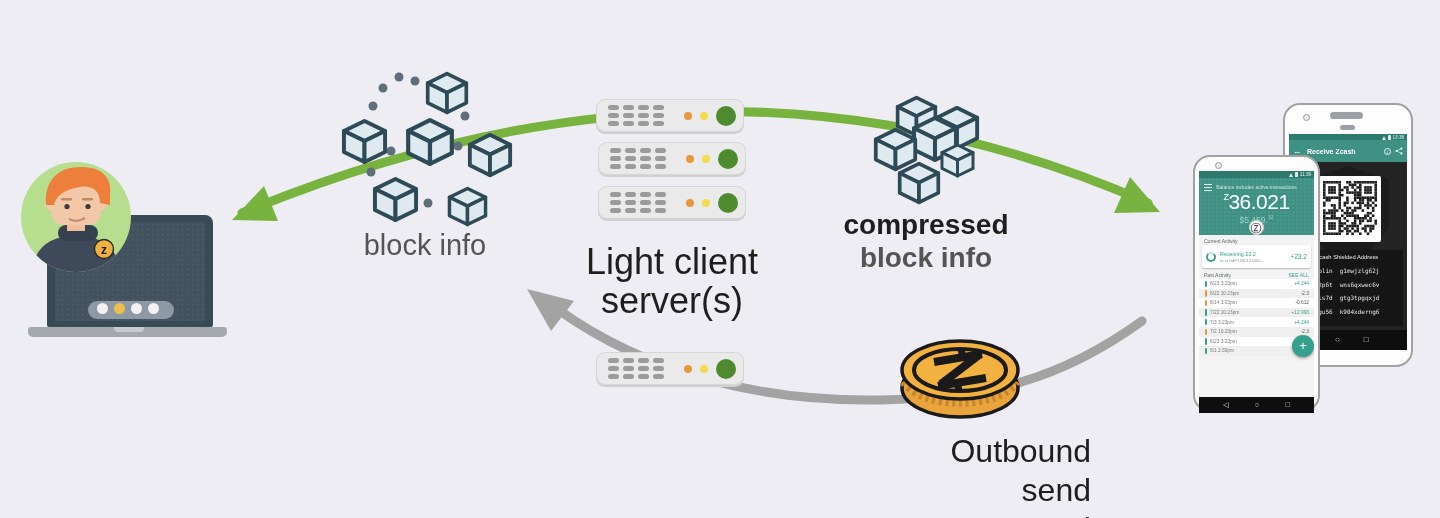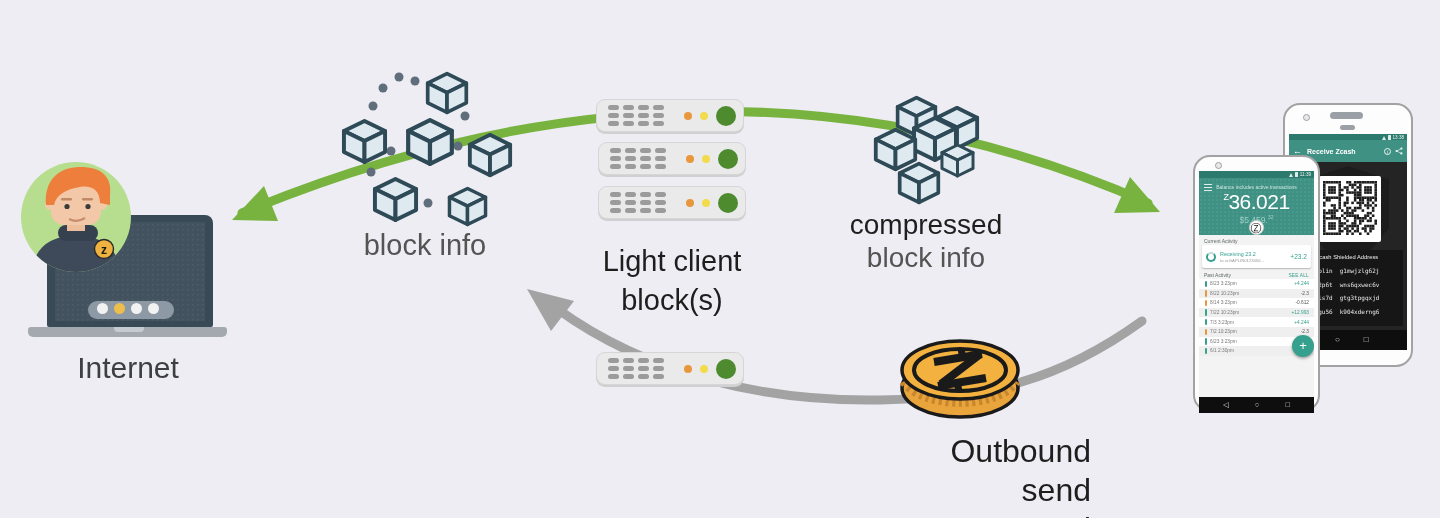--- a/index.html
+++ b/index.html
@@ -5,22 +5,22 @@
   html,body{margin:0;padding:0;background:#EDEDF3;}
   *{box-sizing:border-box;}
   .stage{position:relative;width:1440px;height:518px;background:var(--bg,#EDEDF3);overflow:hidden;
          font-family:"Liberation Sans",sans-serif;}
   svg.decor{position:absolute;left:0;top:0;z-index:1;}
 
   
   .lbl{position:absolute;z-index:6;text-align:center;color:#1E1E1E;}
   .lbl-internet{left:30px;top:351px;width:196px;font-size:30px;color:#3D4043;}
   .lbl-blockinfo{left:330px;top:229px;width:190px;font-size:29px;color:#545454;}
-  .lbl-server{left:563px;top:242px;width:218px;font-size:29px;line-height:39px;}
-  .lbl-compressed{left:826px;top:208px;width:200px;font-size:28px;line-height:33px;}
+  .lbl-server{left:563px;top:242px;width:218px;font-size:36px;line-height:39px;}
+  .lbl-compressed{left:826px;top:208px;width:200px;font-size:28px;line-height:33px;font-weight:bold;}
   .lbl-compressed .l2{color:#545454;}
   .lbl-outbound{left:843px;top:432px;width:248px;font-size:32px;line-height:39px;text-align:right;}
   .lbl-lightclients{left:1182px;top:440px;width:240px;font-size:30px;}
 
   
   .laptop{position:absolute;z-index:2;}
   .lap-screen{position:absolute;left:47px;top:215px;width:166px;height:112px;background:#394A57;
               border-radius:8px 8px 2px 2px;}
   .lap-inner{position:absolute;left:8px;top:7px;right:8px;bottom:6px;background:#42525F;
              background-image:radial-gradient(rgba(255,255,255,0.05) 1px,transparent 1px);background-size:5px 5px;}
@@ -703,25 +703,24 @@
         </div>
       <button class="fab">+</button>
       <div class="pnav">
         <span>◁</span>
         <span>○</span>
         <span>□</span>
       </div>
     </div>
   </div>
 
-  <div class="lbl lbl-internet">Internet</div>
   <div class="lbl lbl-blockinfo">block info</div>
   <div class="lbl lbl-server">
     <div>Light client</div>
-    <div>block(s)</div>
+    <div>server(s)</div>
   </div>
   <div class="lbl lbl-compressed">
     <div>compressed</div>
     <div class="l2">block info</div>
   </div>
   <div class="lbl lbl-outbound">
     <div>Outbound</div>
     <div>send compressed</div>
   </div>
 </div>

